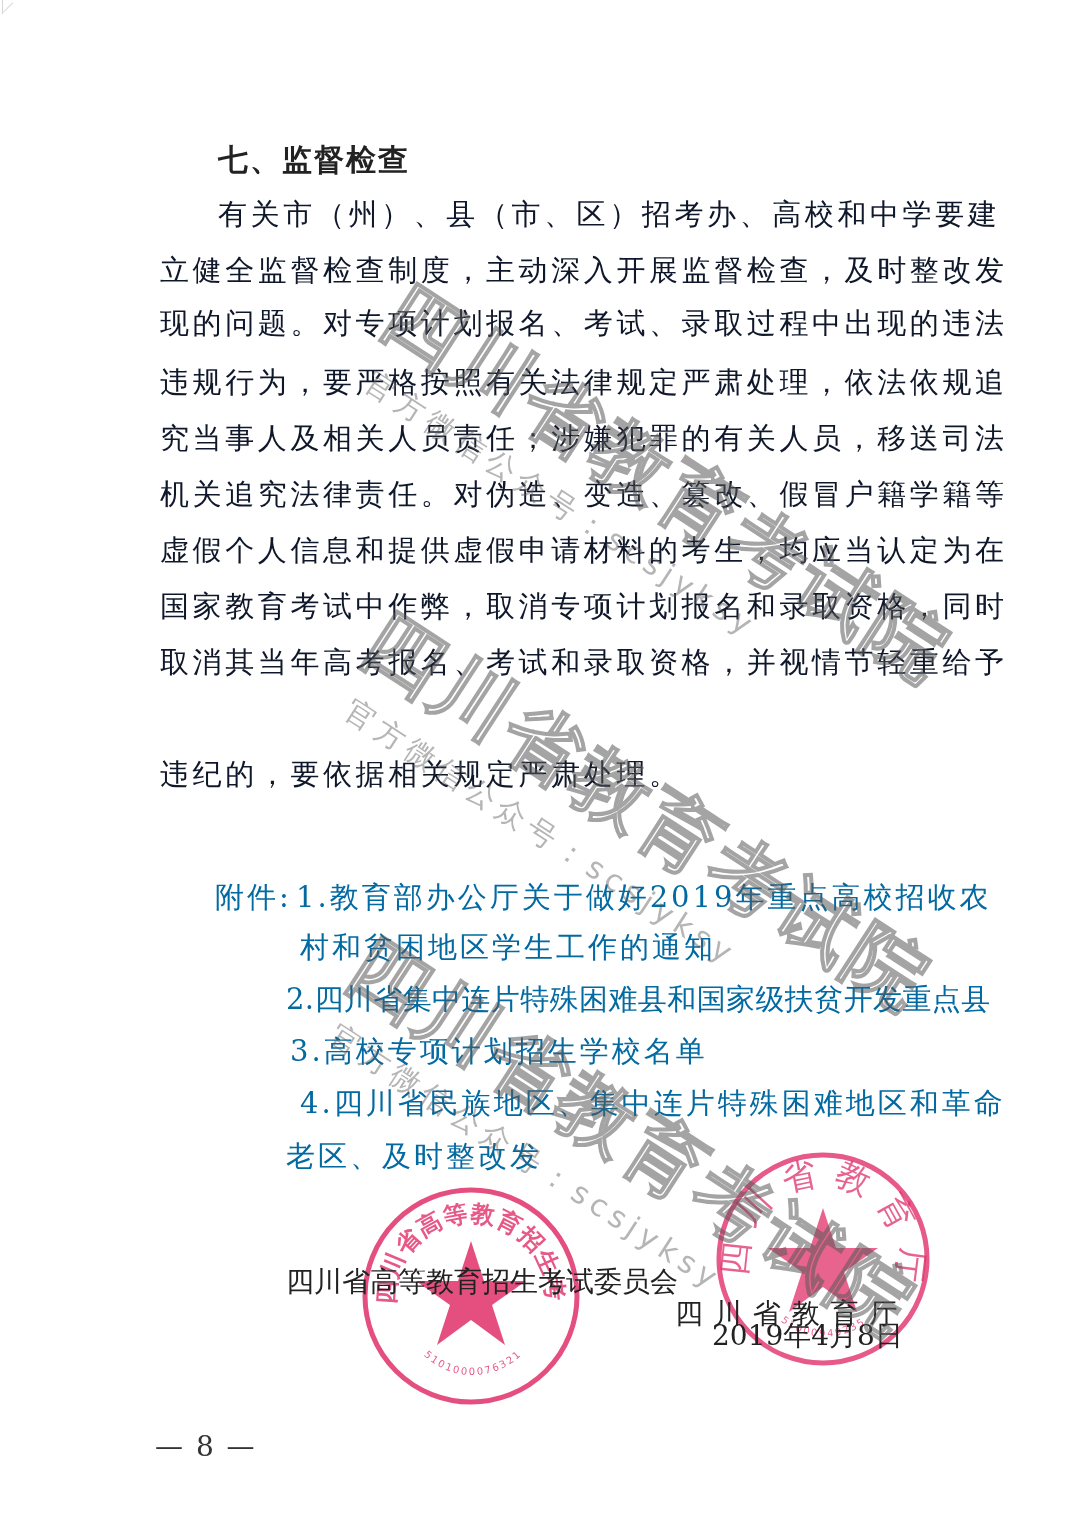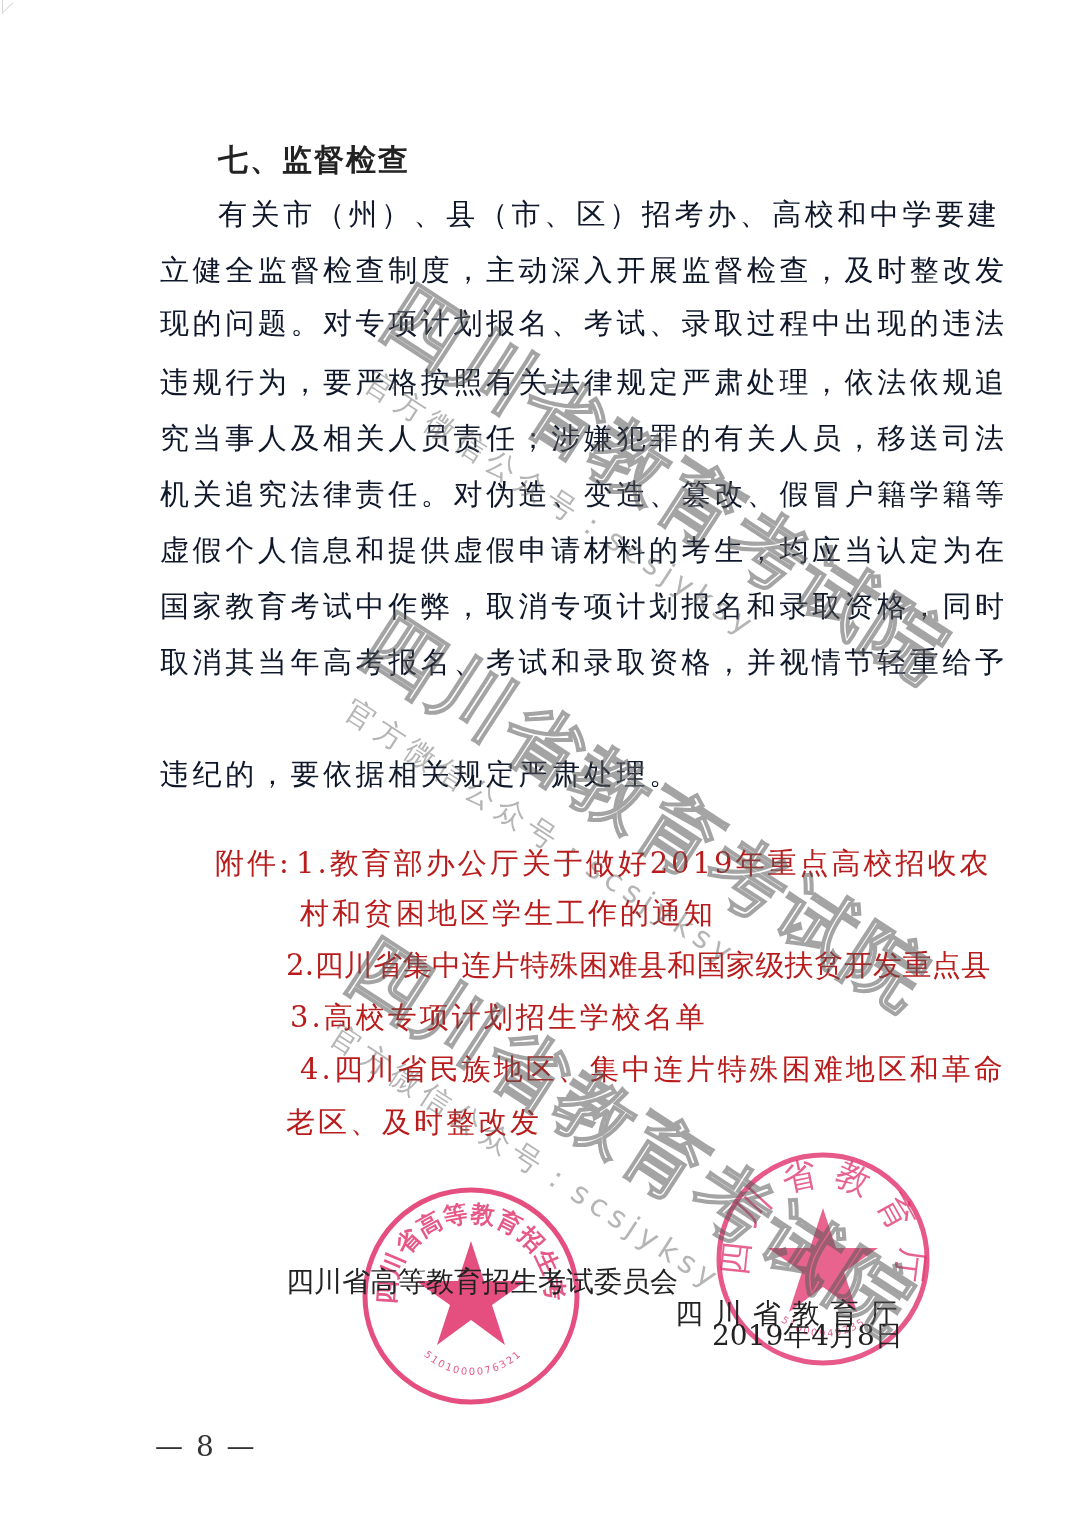--- a/index.html
+++ b/index.html
@@ -25,21 +25,21 @@
     .line {
       position: absolute; left: 160px; width: 760px;
       font-size: 29px; line-height: 40px; white-space: nowrap;
       letter-spacing: 3.6px; color: #0f172a;
       text-align: justify; text-align-last: justify;
     }
     .line.first { left: 218px; width: 702px; }
     .line.last { text-align-last: left; }
     .attach {
       position: absolute; white-space: nowrap;
-      font-size: 29px; line-height: 40px; letter-spacing: 3px; color: #b91c1c;
+      font-size: 29px; line-height: 40px; letter-spacing: 3px; color: #0369a1; margin-top: 34px;
     }
     .signature {
       position: absolute; white-space: nowrap;
       font-size: 28px; line-height: 40px; color: #222;
     }
     .page-number {
       position: absolute; left: 155px; top: 1430px;
       font-size: 28px; color: #333; letter-spacing: 2px;
     }
     .seal { position: absolute; }

